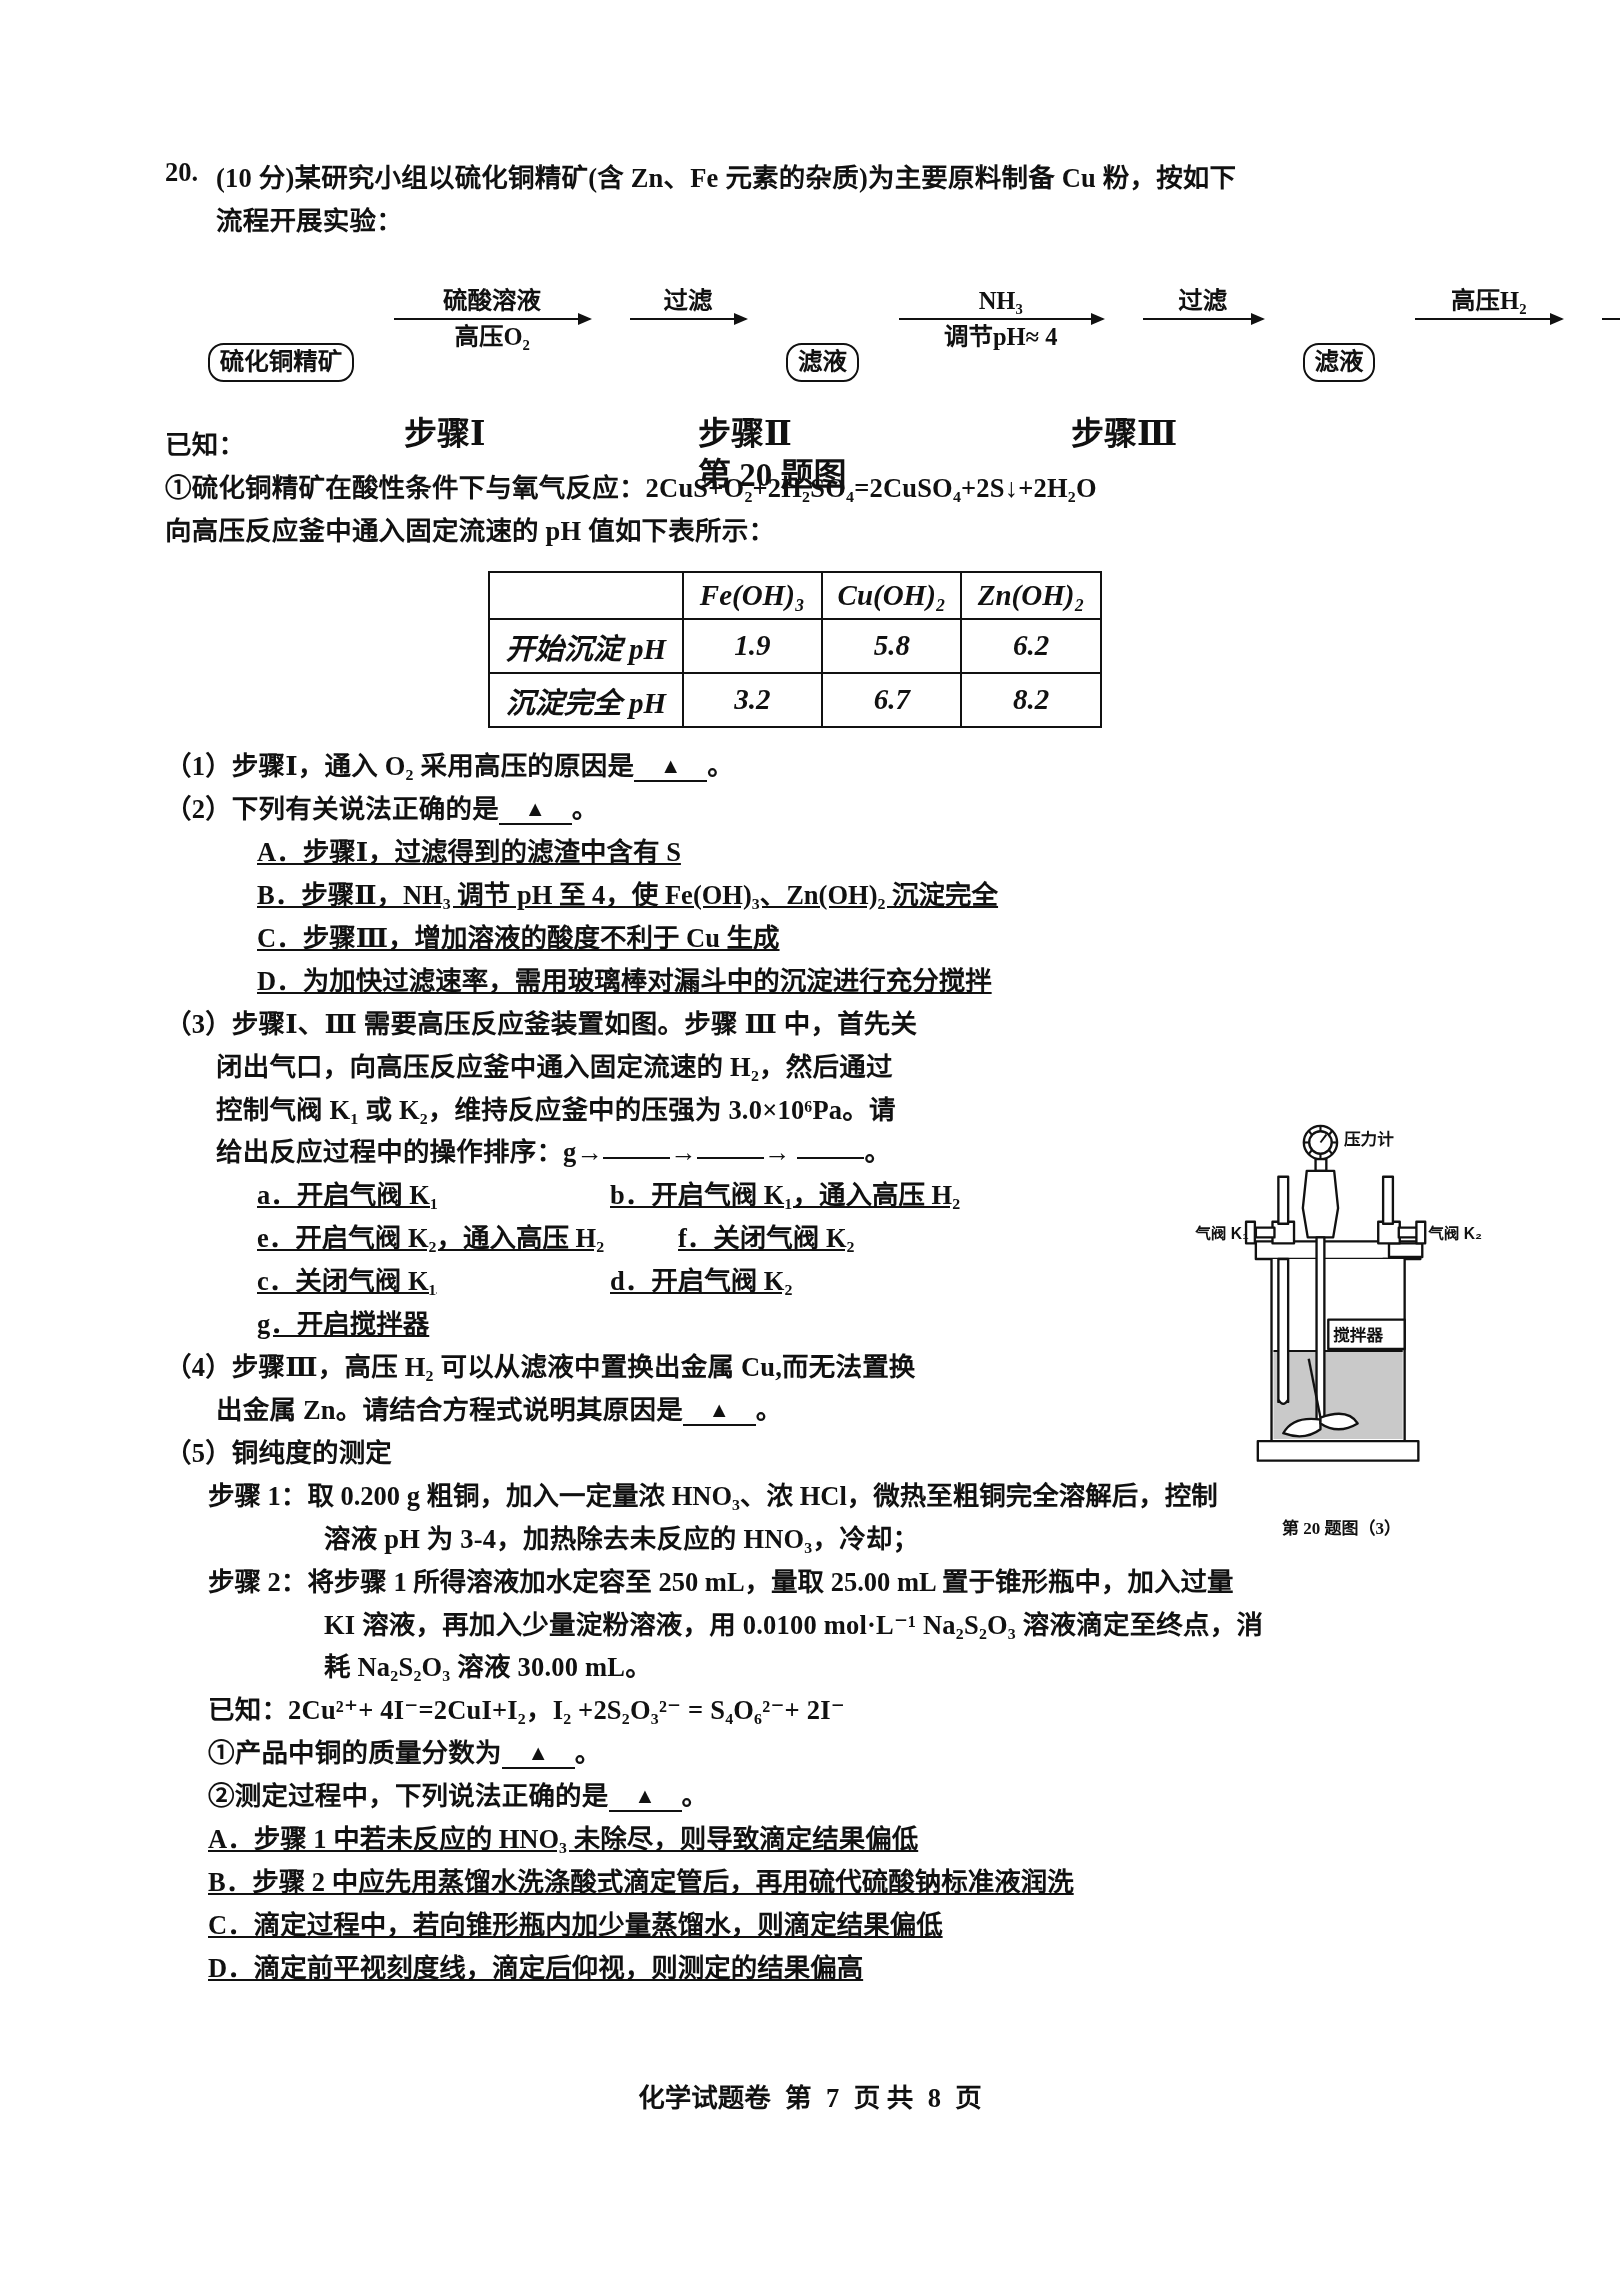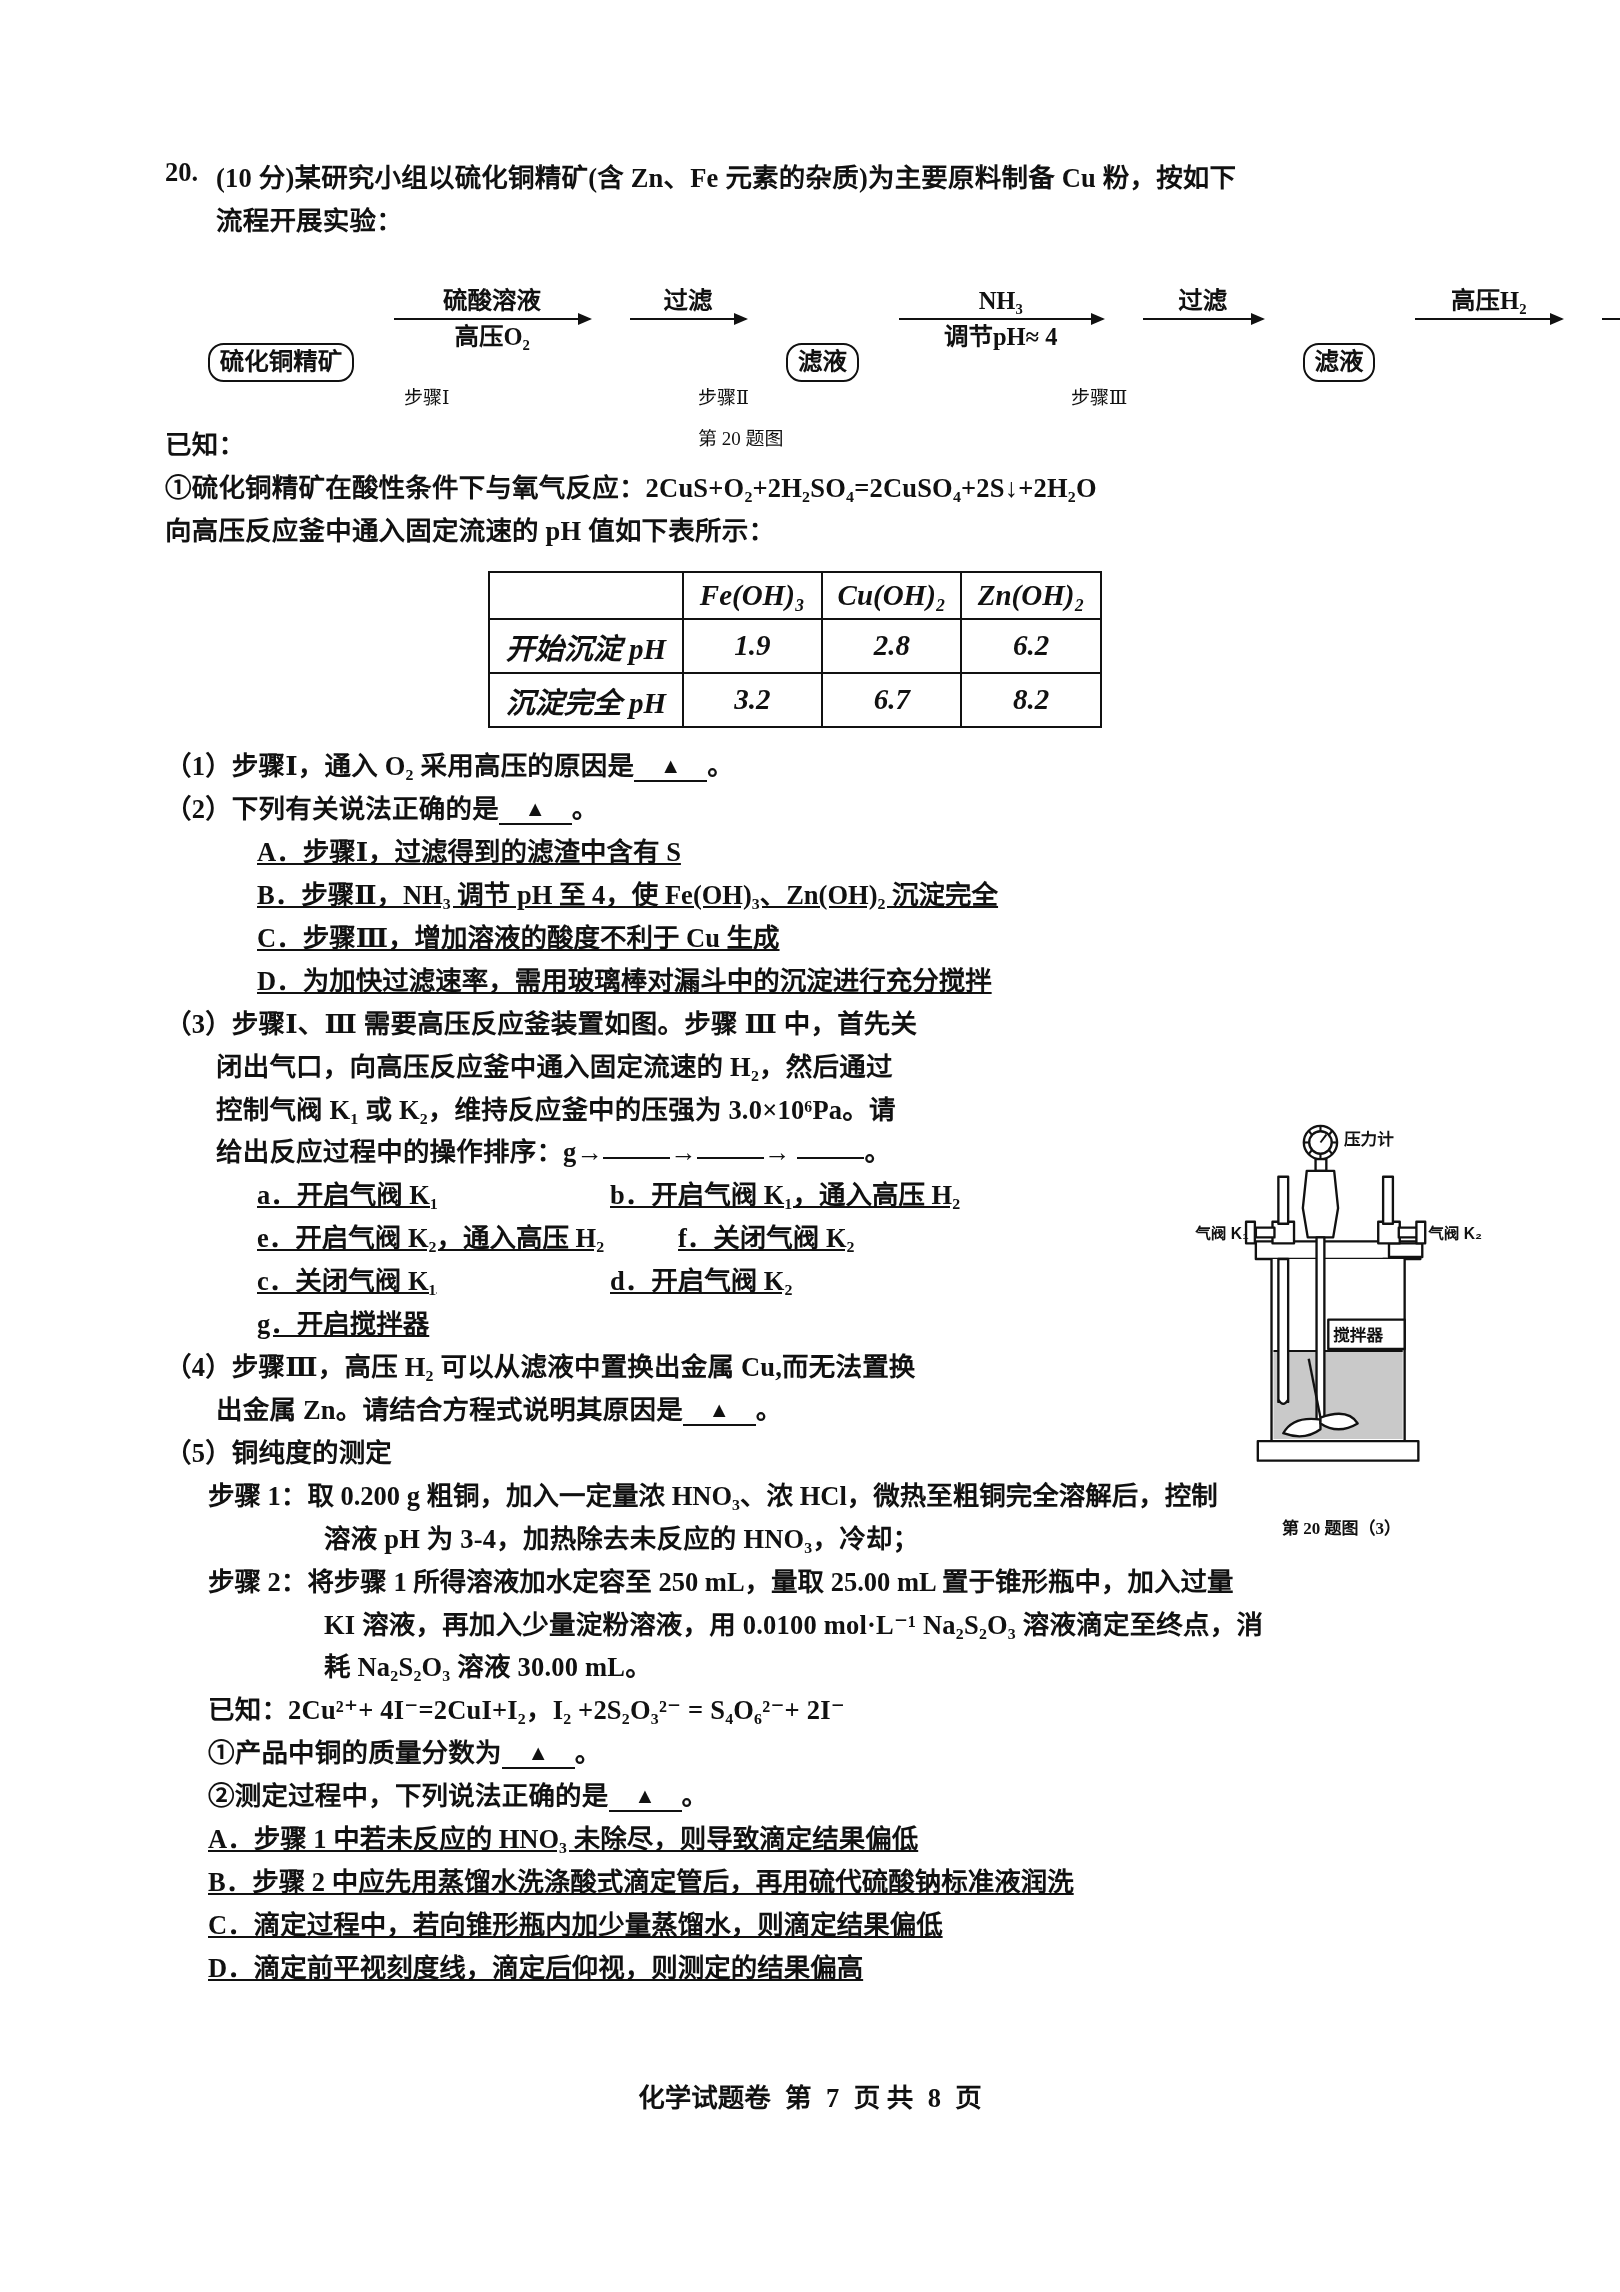--- a/index.html
+++ b/index.html
@@ -118,23 +118,24 @@
     border-top: 6.9px solid transparent;
     border-bottom: 6.9px solid transparent;
   }
   .steplabels {
     position: relative;
     margin-left: 43px;
     height: 39px;
   }
   .steplabels span {
     position: absolute;
-    font-size: 19px;
-    font-weight: 400;
-    white-space: nowrap;
+    font-size: 33px;
+    font-weight: 700;
+    white-space: nowrap;
+    margin-top: 25px;
   }
   .fig-cap-1 {
     position: absolute;
     font-size: 25.5px;
     font-weight: 700;
     white-space: nowrap;
   }
 
   
   .ph-table {
@@ -307,21 +308,21 @@
       <tbody>
           <tr>
         <td class="empty"></td>
         <td>Fe(OH)₃</td>
         <td>Cu(OH)₂</td>
         <td>Zn(OH)₂</td>
       </tr>
       <tr>
         <td class="rowhdr">开始沉淀 pH</td>
         <td>1.9</td>
-        <td>2.8</td>
+        <td>5.8</td>
         <td>6.2</td>
       </tr>
       <tr>
         <td class="rowhdr">沉淀完全 pH</td>
         <td>3.2</td>
         <td>6.7</td>
         <td>8.2</td>
       </tr>
     </tbody>
       </table>

